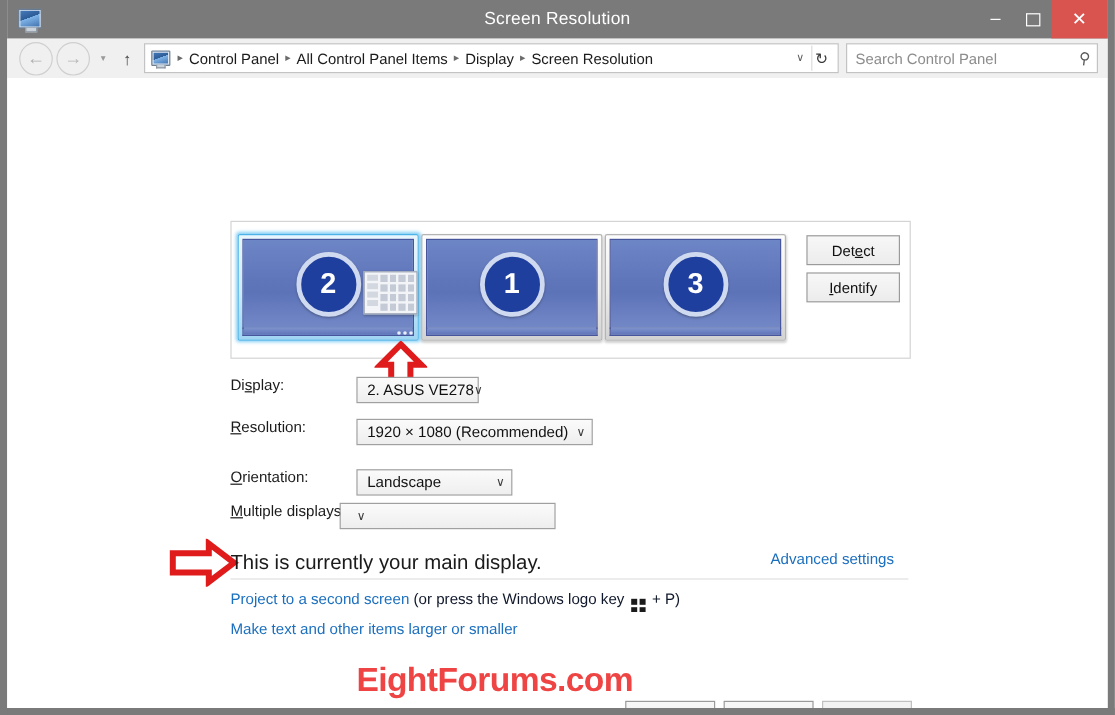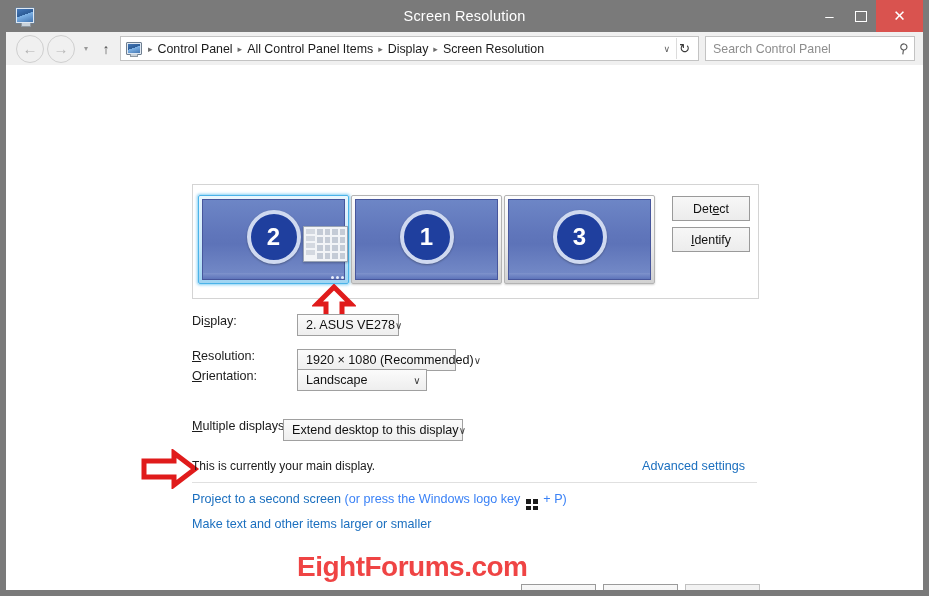--- a/index.html
+++ b/index.html
@@ -167,32 +167,32 @@
     height:22px;background:linear-gradient(180deg,#fbfbfb 0%,#eeeeee 100%);
     border:1px solid #a0a0a0;
     display:flex;align-items:center;
     font-size:12.6px;color:#111;
     padding:0 0 0 8px;box-sizing:border-box;
   }
   .combo .val{flex:1;white-space:nowrap;}
   .combo .chev{width:18px;text-align:center;color:#3c3c3c;font-size:10px;}
   
   .maindisp{
-    position:absolute;left:186px;top:394px;font-size:12px;color:#1b1b1b;
+    position:absolute;left:186px;top:394px;font-size:17px;color:#1b1b1b;
   }
   .advanced{
     position:absolute;right:178px;top:394px;font-size:12.6px;color:#1b6fbf;
   }
   .hr{
     position:absolute;left:186px;top:417px;width:565px;height:1px;background:#e0e0e0;
   }
   .link{
     position:absolute;left:186px;font-size:12.6px;color:#1b6fbf;white-space:nowrap;
   }
-  .link .plain{color:#3b82f6;}
+  .link .plain{color:#0f172a;}
   .winkey{
     display:inline-grid;grid-template-columns:1fr 1fr;grid-template-rows:1fr 1fr;
     gap:1.5px;width:12px;height:11px;vertical-align:-1px;margin:0 2px;
   }
   .winkey i{display:block;background:#1b1b1b;}
   
   .watermark{
     position:absolute;left:291px;top:486px;
     font-size:28px;font-weight:bold;color:#ef4444;
     letter-spacing:-.5px;
@@ -339,38 +339,37 @@
     <div class="row" style="top:249px;">
       <span class="rowlabel"><span>Di</span><span class="u">s</span><span>play:</span></span>
       <span class="combo" style="width:102px;">
         <span class="val">2. ASUS VE278</span>
         <span class="chev">∨</span>
       </span>
     </div>
 
     <div class="row" style="top:284px;">
       <span class="rowlabel"><span class="u">R</span><span>esolution:</span></span>
-      <span class="combo" style="width:159px;">
+      <span class="combo" style="width:197px;">
         <span class="val">1920 × 1080 (Recommended)</span>
         <span class="chev">∨</span>
       </span>
     </div>
 
-    <div class="row" style="top:304px;">
+    <div class="row" style="top:326px;">
       <span class="rowlabel"><span class="u">O</span><span>rientation:</span></span>
       <span class="combo" style="width:130px;">
         <span class="val">Landscape</span>
         <span class="chev">∨</span>
       </span>
     </div>
 
     <div class="row" style="top:354px;">
       <span class="rowlabel"><span class="u">M</span><span>ultiple displays:</span></span>
       <span class="combo" style="width:180px;margin-left:-14px;">
-        <span class="val">Extend desktop to this display</span>
         <span class="chev">∨</span>
       </span>
     </div>
 
     <div class="arrow-right">
       <svg width="60" height="40" viewBox="0 0 60 40">
         <polygon points="4,12 34,12 34,4 55,20 34,36 34,28 4,28" fill="#ffffff" stroke="#e01b1b" stroke-width="5" stroke-linejoin="miter"></polygon>
       </svg>
     </div>
 

